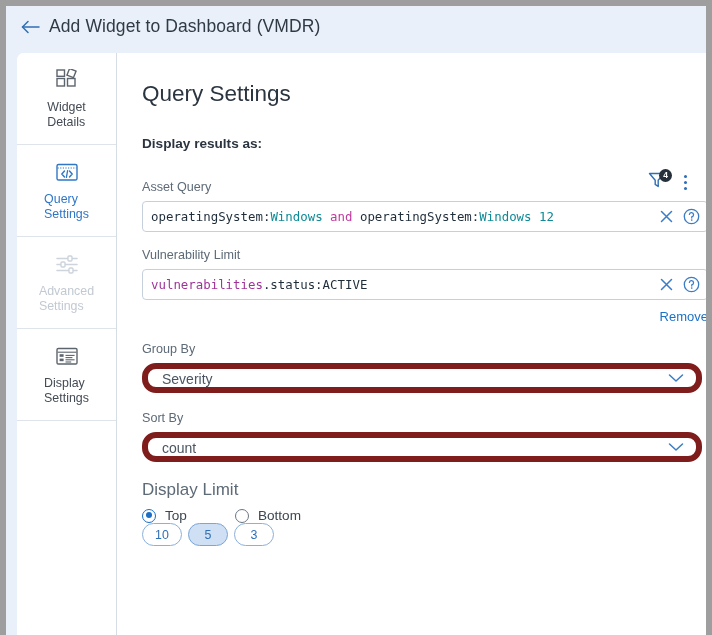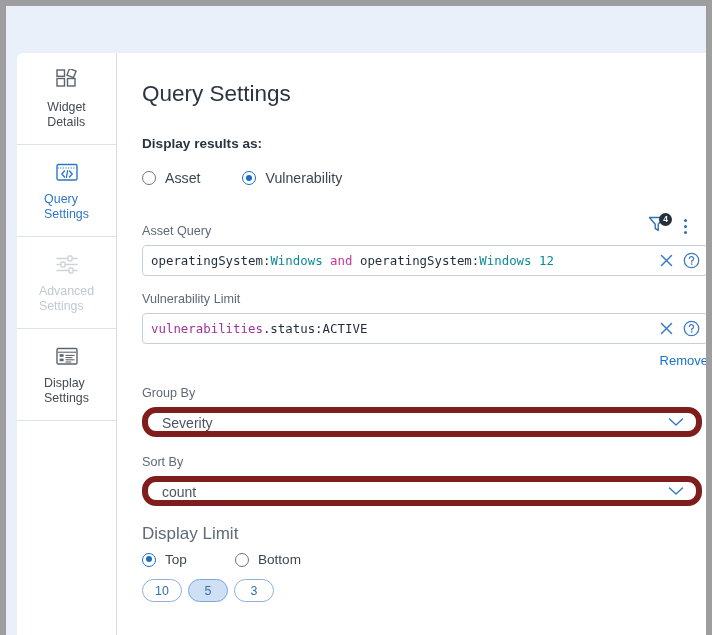--- a/index.html
+++ b/index.html
@@ -220,21 +220,21 @@
   .select-value {
     font-size: 14px;
     color: #4a5561;
   }
   
   .limit-label {
     font-size: 17px;
     color: #5d6a77;
     margin-bottom: 8px;
   }
-  .limit-radio-row { display: flex; align-items: flex-start; margin-bottom: 12px; }
+  .limit-radio-row { display: flex; align-items: flex-start; }
   .limit-radio-row .radio-opt { margin-right: 48px; }
   .limit-radio-row .radio-label { font-size: 13.6px; }
   .chips { display: flex; gap: 6px; }
   .chip {
     min-width: 40px;
     height: 23px;
     border-radius: 12px;
     border: 1px solid #8ab0dc;
     background: #fff;
     color: #2f6fb5;
@@ -247,20 +247,29 @@
   .chip.selected {
     background: #cfe0f4;
     border-color: #7ba6d7;
   }
 </style>
 </head>
 <body>
 
 <div id="app">
 
+  <div class="header">
+    <div class="back-arrow">
+      <svg width="19" height="14" viewBox="0 0 19 14">
+        <path d="M1.5 7 H18" stroke="#2f6fb5" stroke-width="1.5" fill="none" stroke-linecap="round"></path>
+        <path d="M7 1.5 L1.5 7 L7 12.5" stroke="#2f6fb5" stroke-width="1.5" fill="none" stroke-linecap="round" stroke-linejoin="round"></path>
+      </svg>
+    </div>
+    <div class="header-title">Add Widget to Dashboard (VMDR)</div>
+  </div>
 
   <div class="body-wrap">
 
     <div class="sidebar">
 
       <div class="side-item">
         <div class="side-icon">
           <svg width="24" height="22" viewBox="0 0 24 22">
             <rect x="2" y="9.5" width="7.5" height="7.5" fill="none" stroke="#5c646d" stroke-width="1.4"></rect>
             <rect x="12.5" y="9.5" width="7.5" height="7.5" fill="none" stroke="#5c646d" stroke-width="1.4"></rect>
@@ -320,30 +329,20 @@
 
       <div class="side-item" style="border-bottom:none;min-height:0;height:40px"></div>
     </div>
 
     <div class="main">
 
       <h1 class="page-title">Query Settings</h1>
 
       <div class="section-label">Display results as:</div>
 
-      <div class="radio-row">
-        <div class="radio-opt">
-          <span class="radio-circle"></span>
-          <span class="radio-label">Asset</span>
-        </div>
-        <div class="radio-opt">
-          <span class="radio-circle on"></span>
-          <span class="radio-label">Vulnerability</span>
-        </div>
-      </div>
 
       <div class="query-header">
         <div class="field-label" style="margin-bottom:0">Asset Query</div>
         <div class="query-tools">
           <div class="filter-icon-wrap">
             <svg width="20" height="20" viewBox="0 0 20 20">
               <path d="M2.5 3.5 H17 L11.2 10.2 V16.5 L8.2 14.4 V10.2 Z" fill="none" stroke="#2f6fb5" stroke-width="1.4" stroke-linejoin="round"></path>
             </svg>
             <span class="filter-badge">4</span>
           </div>

